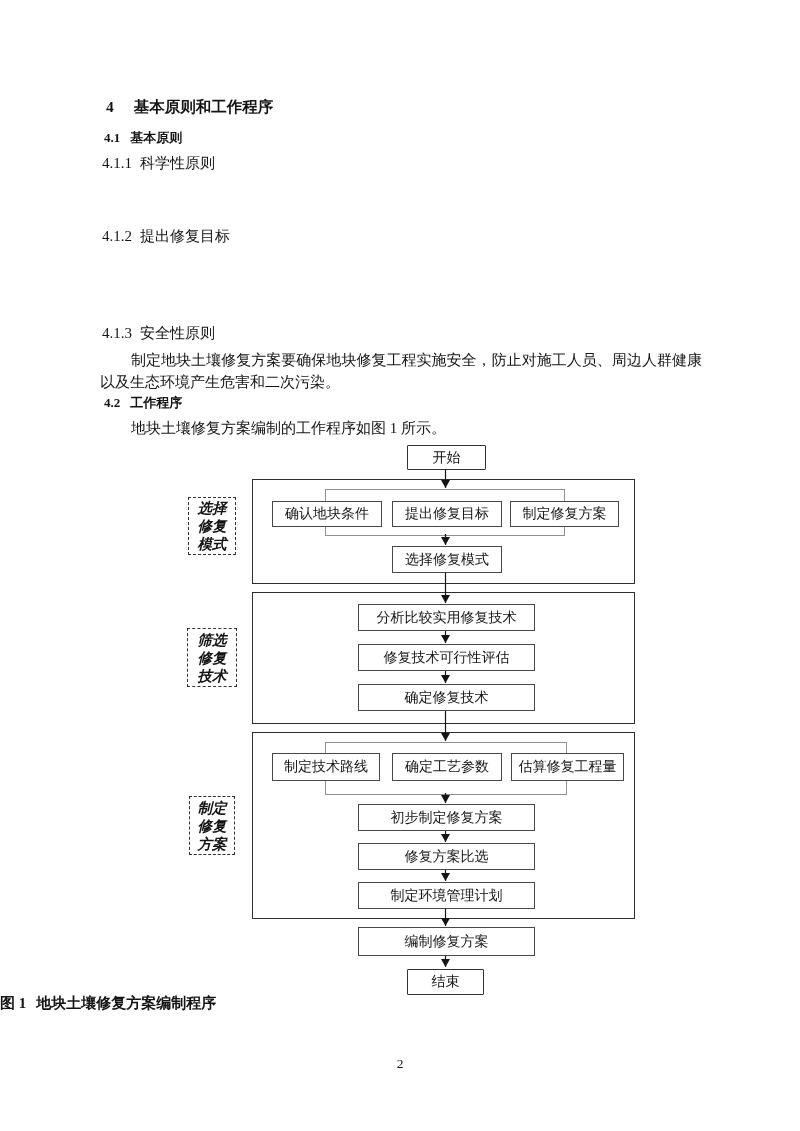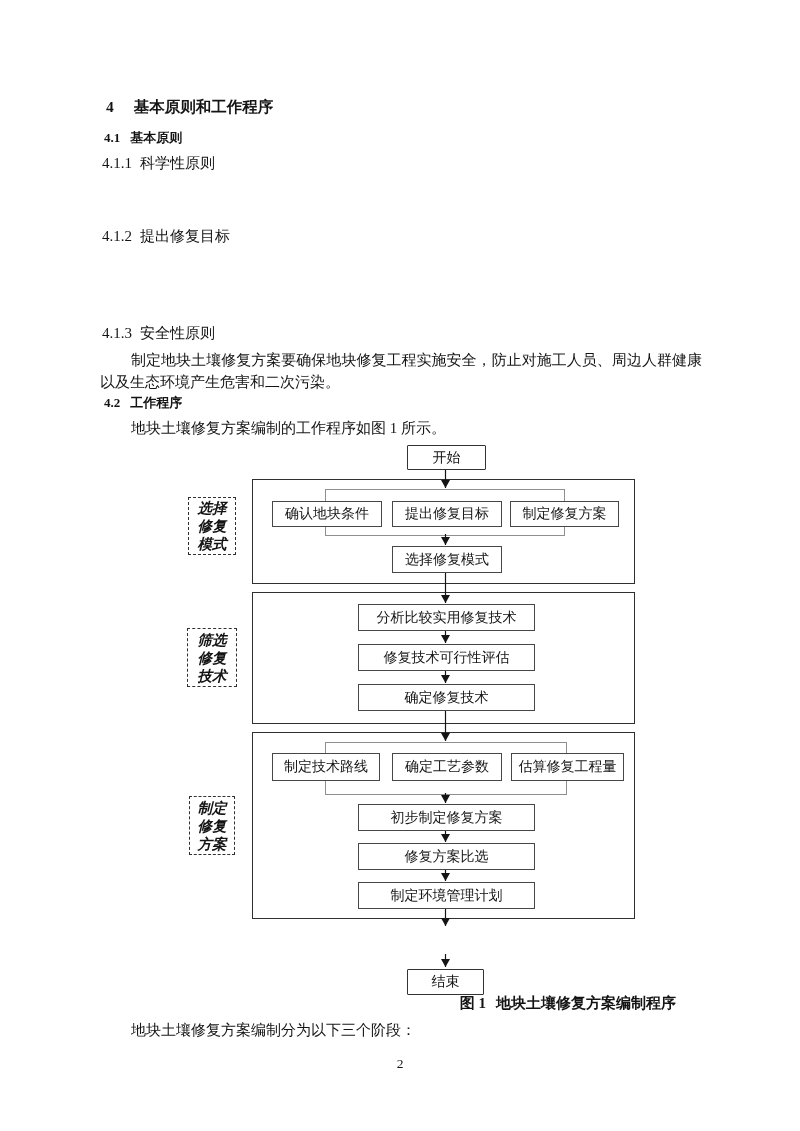--- a/index.html
+++ b/index.html
@@ -19,21 +19,21 @@
   .nowrap{white-space:nowrap;text-align:left;}
   .stage{position:absolute;border:1.2px solid #2f2f2f;z-index:1;}
   .group{position:absolute;border:1px solid #8f8f8f;z-index:1;}
   .fbox{position:absolute;display:flex;align-items:center;justify-content:center;
         background:#fff;border:1.4px solid #474747;font-size:14px;z-index:3;
         white-space:nowrap;}
   .rounded{border-radius:1px;border:1.4px solid #333;}
   .slabel{position:absolute;border:1.6px dashed #2f2f2f;background:#fff;
         display:flex;flex-direction:column;align-items:center;justify-content:center;
         font-weight:bold;font-size:14.5px;line-height:18px;z-index:2;font-style:italic;}
-  .caption{position:absolute;left:0;width:676px;text-align:right;font-weight:bold;
+  .caption{position:absolute;left:0;width:676px;text-align:left;font-weight:bold;
         font-size:15px;}
   .cnum{margin-right:10px;}
   .pagenum{position:absolute;left:0;width:800px;text-align:center;font-size:13.5px;}
   .connectors{position:absolute;left:0;top:0;z-index:2;pointer-events:none;}
 </style>
 </head>
 <body>
 
 <div class="page">
 
@@ -107,21 +107,21 @@
     <span>修复</span>
     <span>方案</span>
   </div>
   <div class="fbox" style="left:272px;top:741px;width:106px;height:26px">制定技术路线</div>
   <div class="fbox" style="left:392px;top:741px;width:108px;height:26px">确定工艺参数</div>
   <div class="fbox" style="left:511px;top:741px;width:111px;height:26px">估算修复工程量</div>
   <div class="fbox" style="left:358px;top:792px;width:175px;height:25px">初步制定修复方案</div>
   <div class="fbox" style="left:358px;top:831px;width:175px;height:25px">修复方案比选</div>
   <div class="fbox" style="left:358px;top:870px;width:175px;height:25px">制定环境管理计划</div>
 
+  <div class="fbox" style="left:358px;top:915px;width:175px;height:27px">编制修复方案</div>
   <div class="fbox rounded" style="left:407px;top:957px;width:75px;height:24px">结束</div>
 
   <div class="caption" style="top:982px"><span class="cnum">图 1</span><span>地块土壤修复方案编制程序</span></div>
 
-  <div class="para nowrap" style="top:1008px">地块土壤修复方案编制分为以下三个阶段：</div>
 
   <div class="pagenum" style="top:1044px">2</div>
 
 </div>
 
 </body></html>

